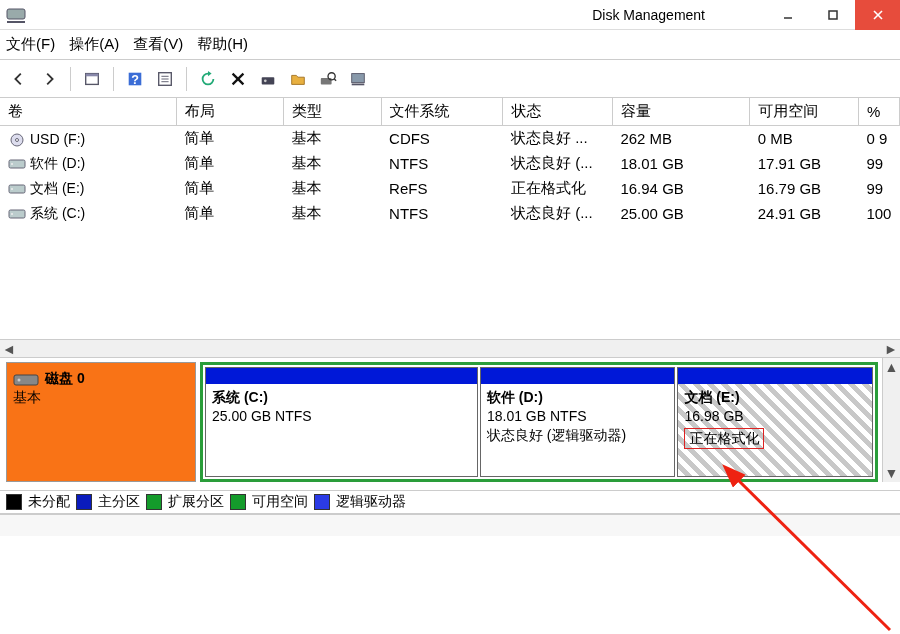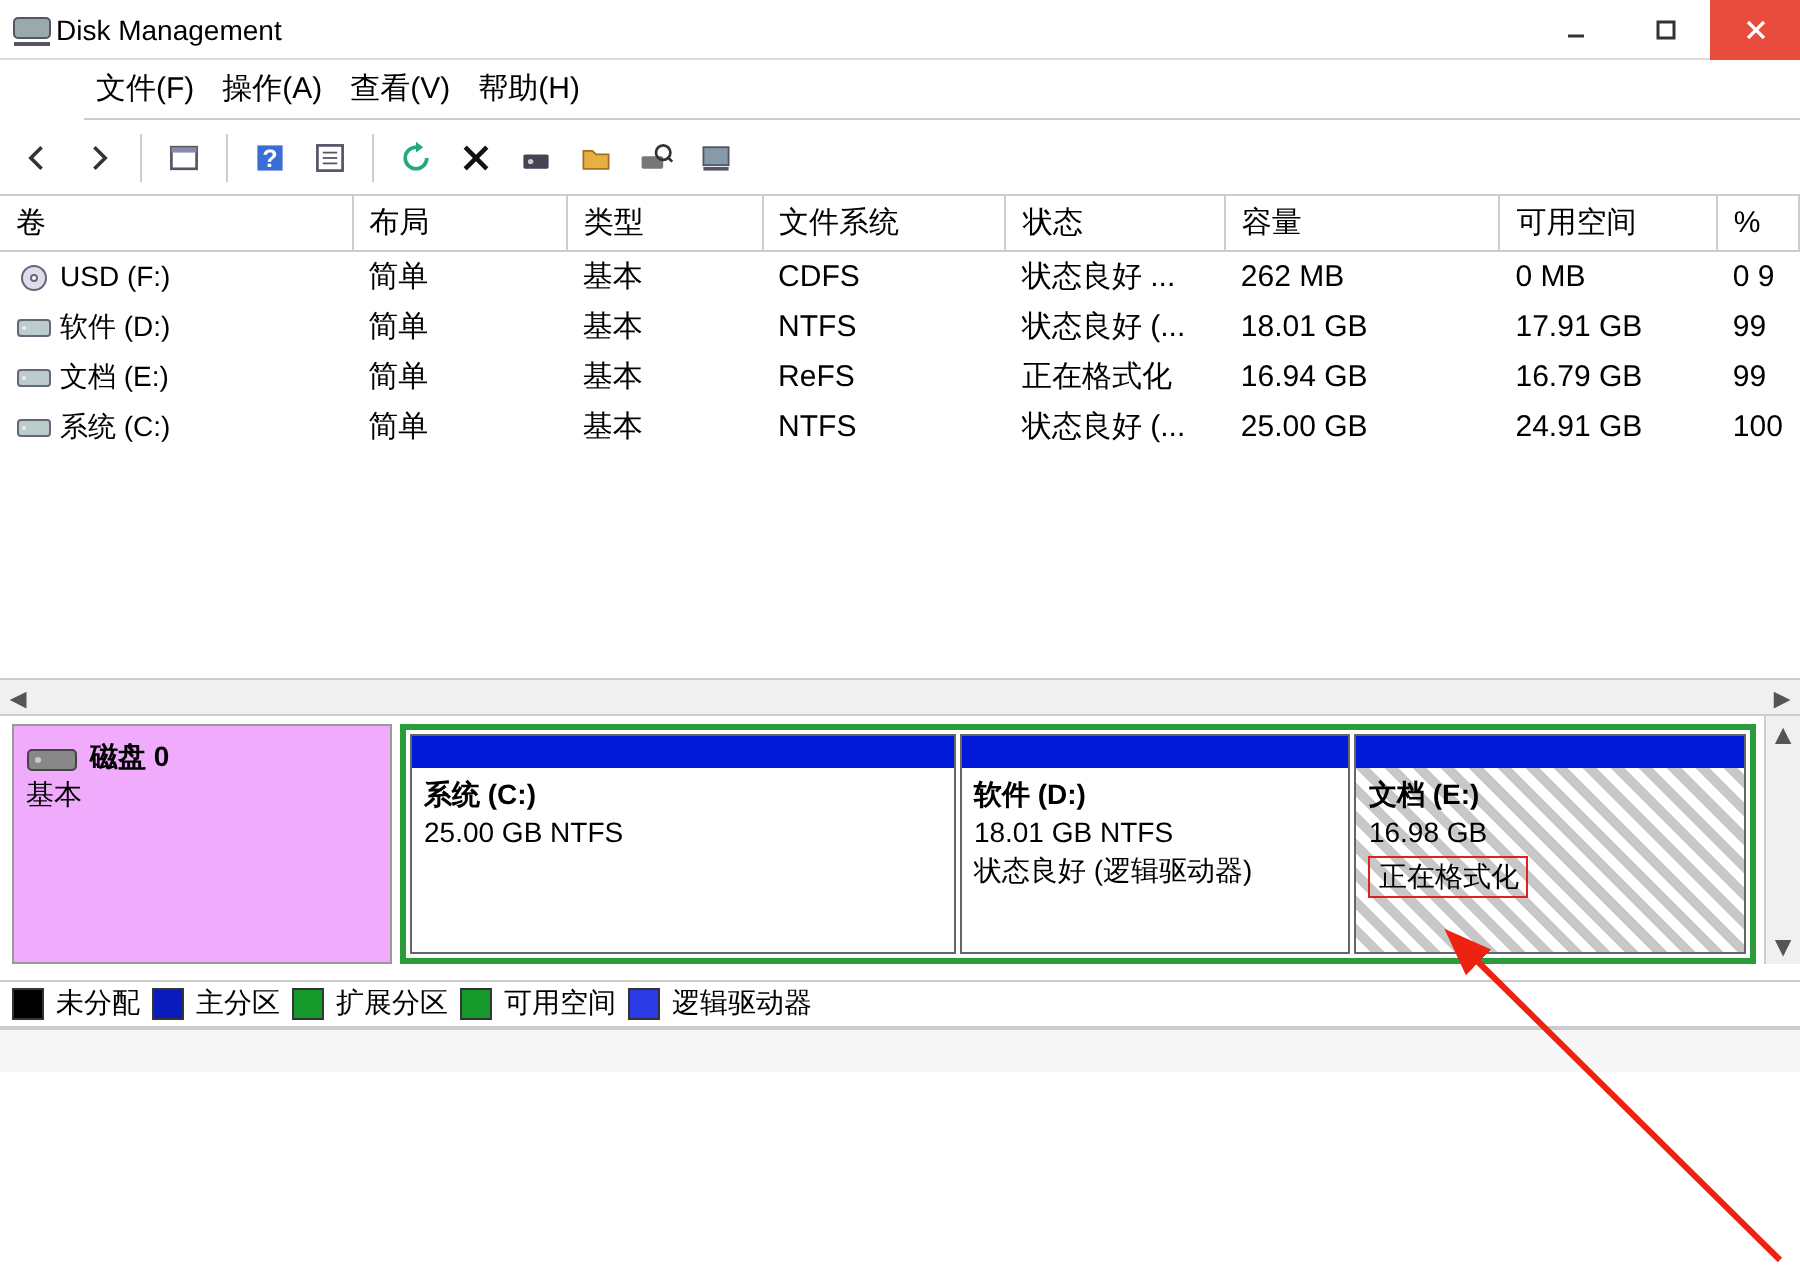--- a/index.html
+++ b/index.html
@@ -1,45 +1,45 @@
 <!DOCTYPE html>
 <html><head>
 <meta charset="utf-8">
 <style>
 * { margin: 0; padding: 0; box-sizing: border-box; font-family: "Microsoft YaHei", "Segoe UI", sans-serif; font-size: 14px; }
 body { background: #fff; width: 900px; height: 634px; overflow: hidden; position: relative; }
 
 .titlebar { height: 30px; background: #fff; display: flex; align-items: center; border-bottom: 1px solid #ddd; }
 .titlebar .icon-slot { width: 24px; height: 24px; margin-left: 4px; display:flex; align-items:center; justify-content:center; }
-.titlebar .title { flex: 1; text-align: left; font-size: 14px; padding-right: 60px; }
+.titlebar .title { flex: 1; text-align: right; font-size: 14px; padding-right: 60px; }
 .win-btns { display: flex; }
 .win-btn { width: 45px; height: 30px; display: flex; align-items: center; justify-content: center; color: #555; }
 .win-btn.close { background: #e74c3c; color: #fff; }
 .win-btn svg { width: 12px; height: 12px; }
 
-.menubar { height: 30px; border-bottom: 1px solid #ccc; display: flex; align-items: center; padding: 0 6px; gap: 14px; margin-left: 42px; }
+.menubar { height: 30px; border-bottom: 1px solid #ccc; display: flex; align-items: center; padding: 0 6px; gap: 14px; }
 .menubar span { font-size: 15px; }
 
 .toolbar { height: 38px; border-bottom: 1px solid #ccc; display: flex; align-items: center; padding: 0 6px; gap: 4px; }
 .tb-btn { width: 26px; height: 26px; display: flex; align-items: center; justify-content: center; border: 1px solid transparent; }
 .tb-sep { width: 1px; height: 24px; background: #ccc; margin: 0 4px; }
 .tb-btn svg { width: 18px; height: 18px; }
 
 .table-wrap { height: 260px; overflow: hidden; border-bottom: 1px solid #ccc; display:flex; flex-direction:column; }
 .table { width: 100%; border-collapse: collapse; }
 .table th { text-align: left; font-weight: normal; padding: 4px 8px; border-right: 1px solid #ccc; border-bottom: 1px solid #ccc; background: #fff; font-size: 15px; white-space:nowrap; }
 .table td { padding: 3px 8px; font-size: 15px; white-space: nowrap; }
 .vol-icon { width: 18px; height: 14px; display: inline-block; vertical-align: middle; margin-right: 4px; }
 .hscroll { height: 18px; border-top: 1px solid #ccc; background: #f0f0f0; display:flex; align-items:center; justify-content:space-between; padding:0 2px; margin-top:auto; }
 .hscroll .arrow { width:14px; height:14px; display:flex; align-items:center; justify-content:center; color:#555;}
 
 .disk-panel { padding: 4px 6px 0 6px; position: relative; }
 .disk-row { display: flex; margin-bottom: 8px; min-height: 120px; }
 .disk-row.short { min-height: 40px; overflow:hidden; }
-.disk-label-col { width: 190px; border: 1px solid #999; background: #f0abfc; padding: 6px; margin-right: 4px; }
+.disk-label-col { width: 190px; border: 1px solid #999; background: #f97316; padding: 6px; margin-right: 4px; }
 .disk-label-col .hdr { font-weight: bold; font-size: 15px; display:flex; align-items:center; gap:6px;}
 .disk-label-col .line { font-size: 14px; }
 .disk-icon { width: 26px; height: 20px; display:inline-block; }
 
 .part-wrap { flex: 1; display: flex; border: 3px solid #2a9d3a; padding: 2px; gap: 2px; position:relative;}
 .part-wrap.nogreen { border: 1px solid #999; }
 .partition { flex: 1; border: 1px solid #666; display: flex; flex-direction: column; position:relative; }
 .partition .topbar { height: 16px; background: #0018d8; }
 .partition .body { padding: 4px 6px; font-size: 14px; line-height: 1.35; background:#fff; flex:1;}
 .partition .body b { font-weight: bold; }

